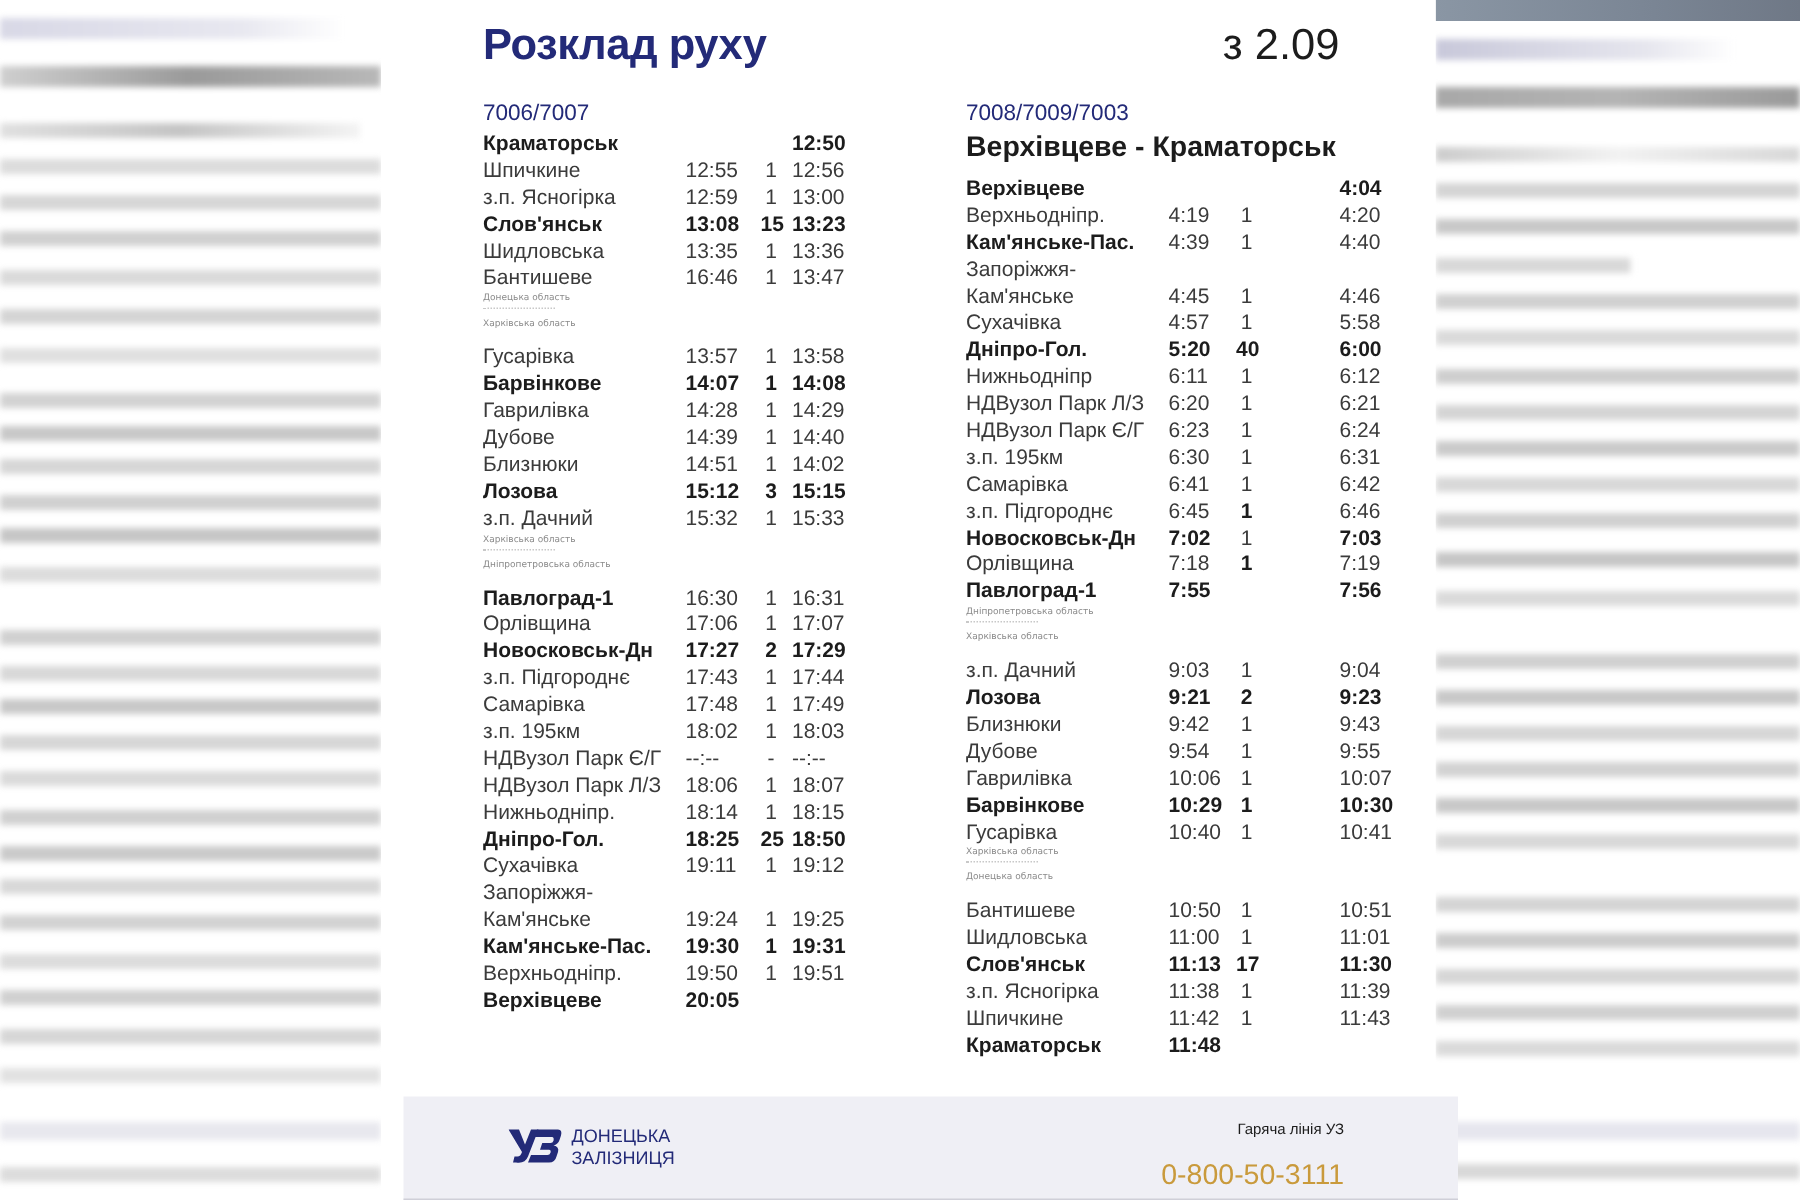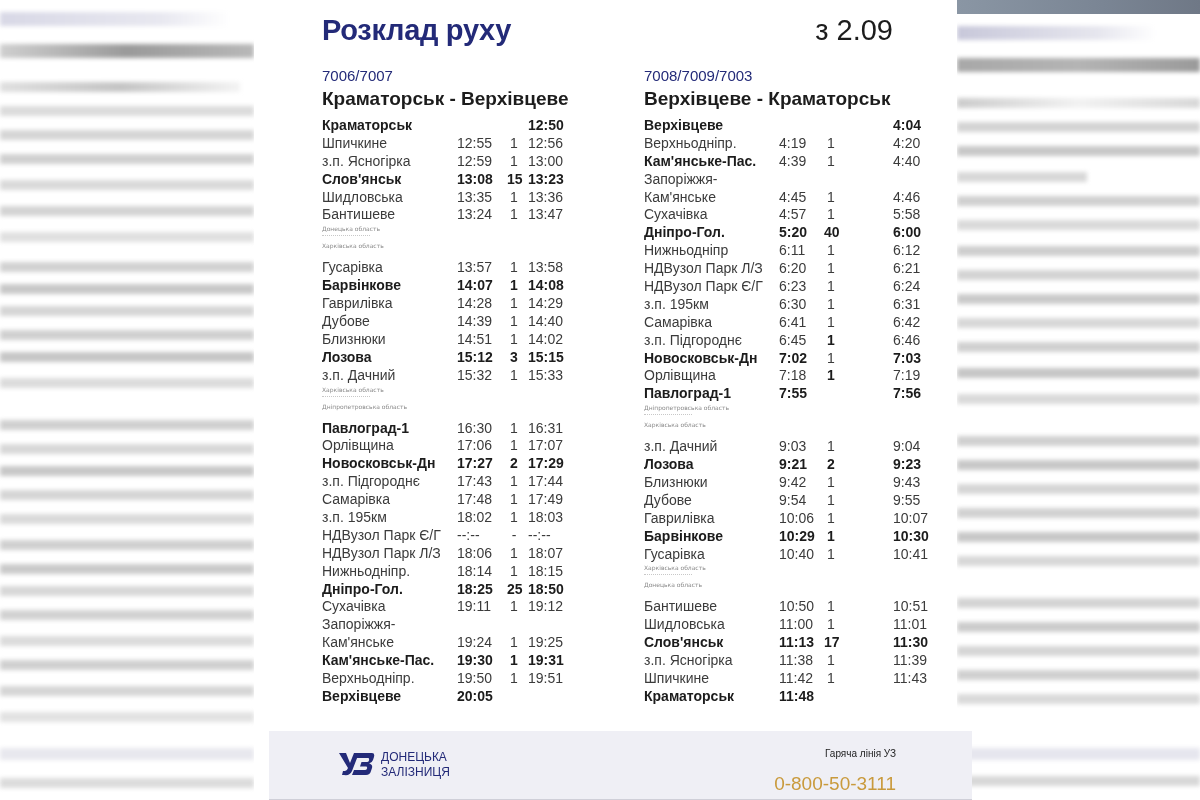--- a/index.html
+++ b/index.html
@@ -111,21 +111,20 @@
   <div class="streak" style="top:748px;height:12px;background:#e6e6ee;"></div>
   <div class="streak" style="top:776px;height:10px;background:#d8d8d8;"></div>
 </div>
 
 <div class="poster">
   <div class="title">Розклад руху</div>
   <div class="date">з 2.09</div>
 
   <div class="col left">
     <div class="train-no">7006/7007</div>
-    <div class="route">Краматорськ - Верхівцеве</div>
     <div class="rows" id="rows-left">
         <div class="row">
           <span class="st b">Краматорськ</span>
           <span class="arr b"></span>
           <span class="stop b"></span>
           <span class="dep b">12:50</span>
         </div>
         <div class="row">
           <span class="st">Шпичкине</span>
           <span class="arr">12:55</span>
@@ -145,21 +144,21 @@
           <span class="dep b">13:23</span>
         </div>
         <div class="row">
           <span class="st">Шидловська</span>
           <span class="arr">13:35</span>
           <span class="stop">1</span>
           <span class="dep">13:36</span>
         </div>
         <div class="row">
           <span class="st">Бантишеве</span>
-          <span class="arr">13:24</span>
+          <span class="arr">16:46</span>
           <span class="stop">1</span>
           <span class="dep">13:47</span>
         </div>
         <div class="region-block">
           <div class="region">
             <span class="r1">Донецька область</span>
             <span class="sep"></span>
             <span class="r2">Харківська область</span>
           </div>
         </div>

